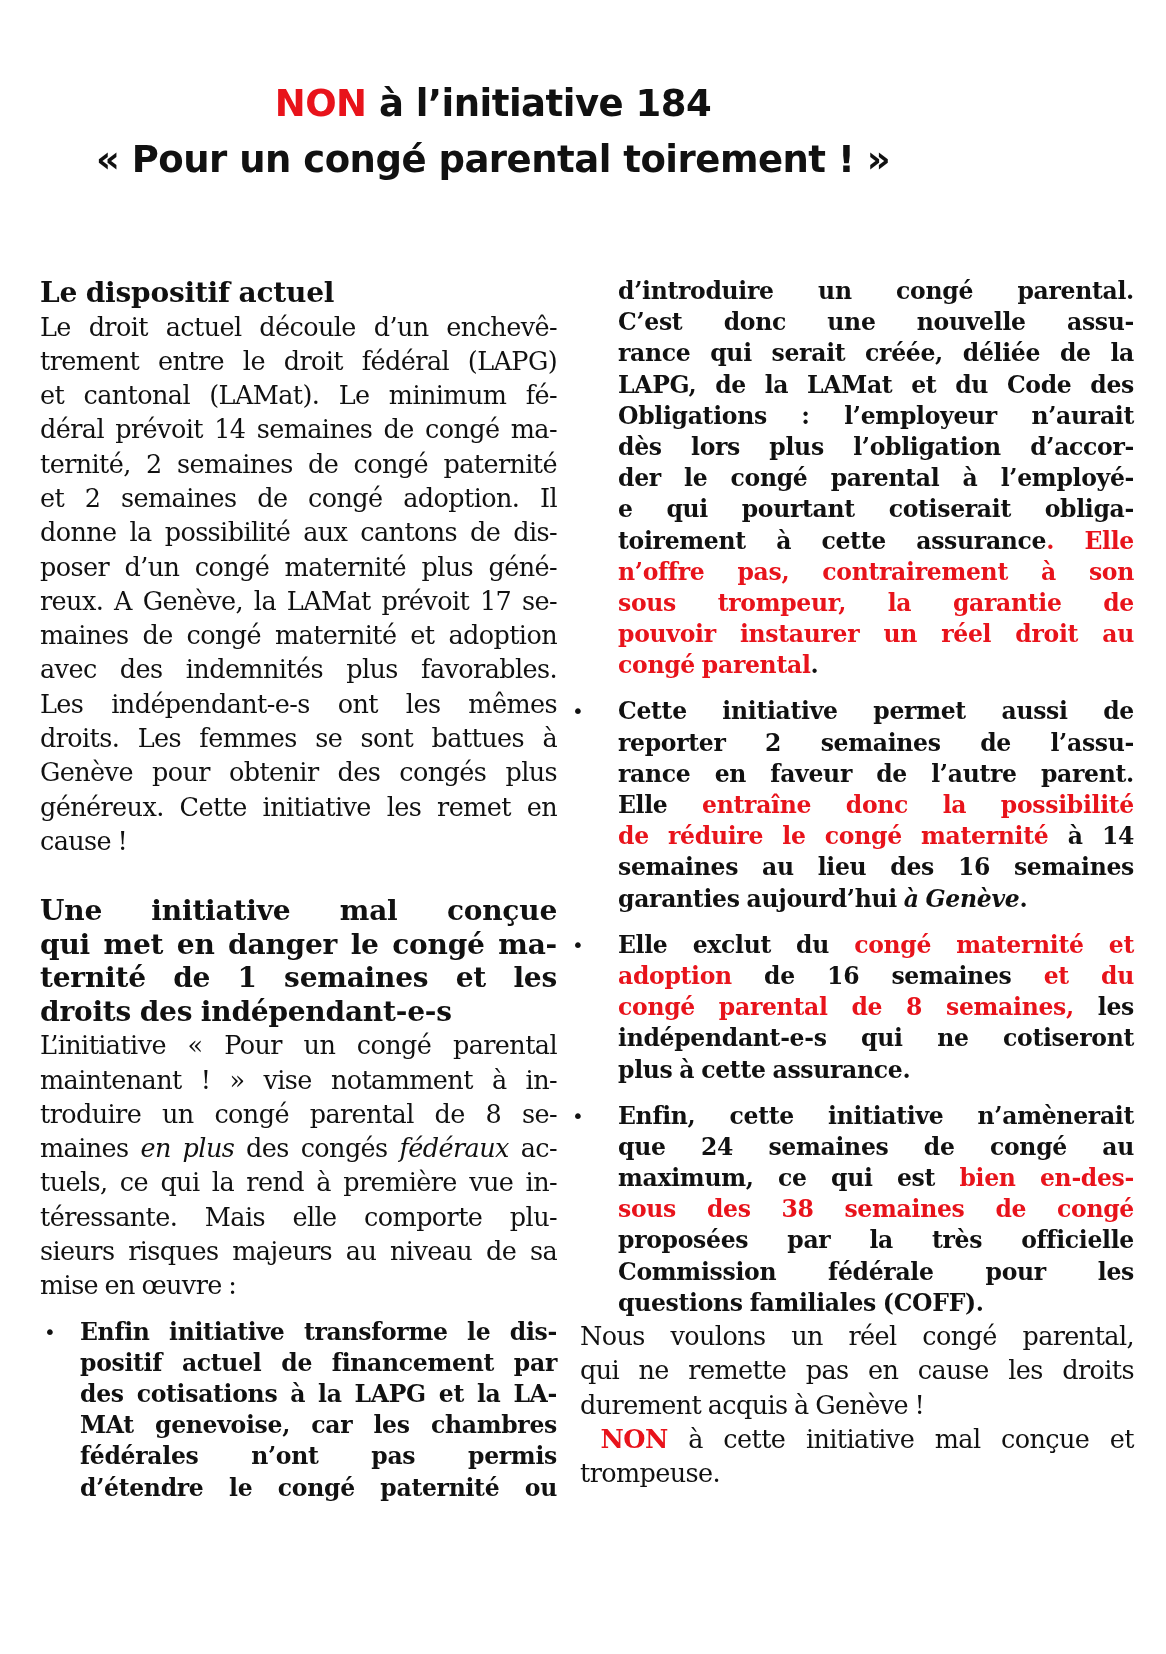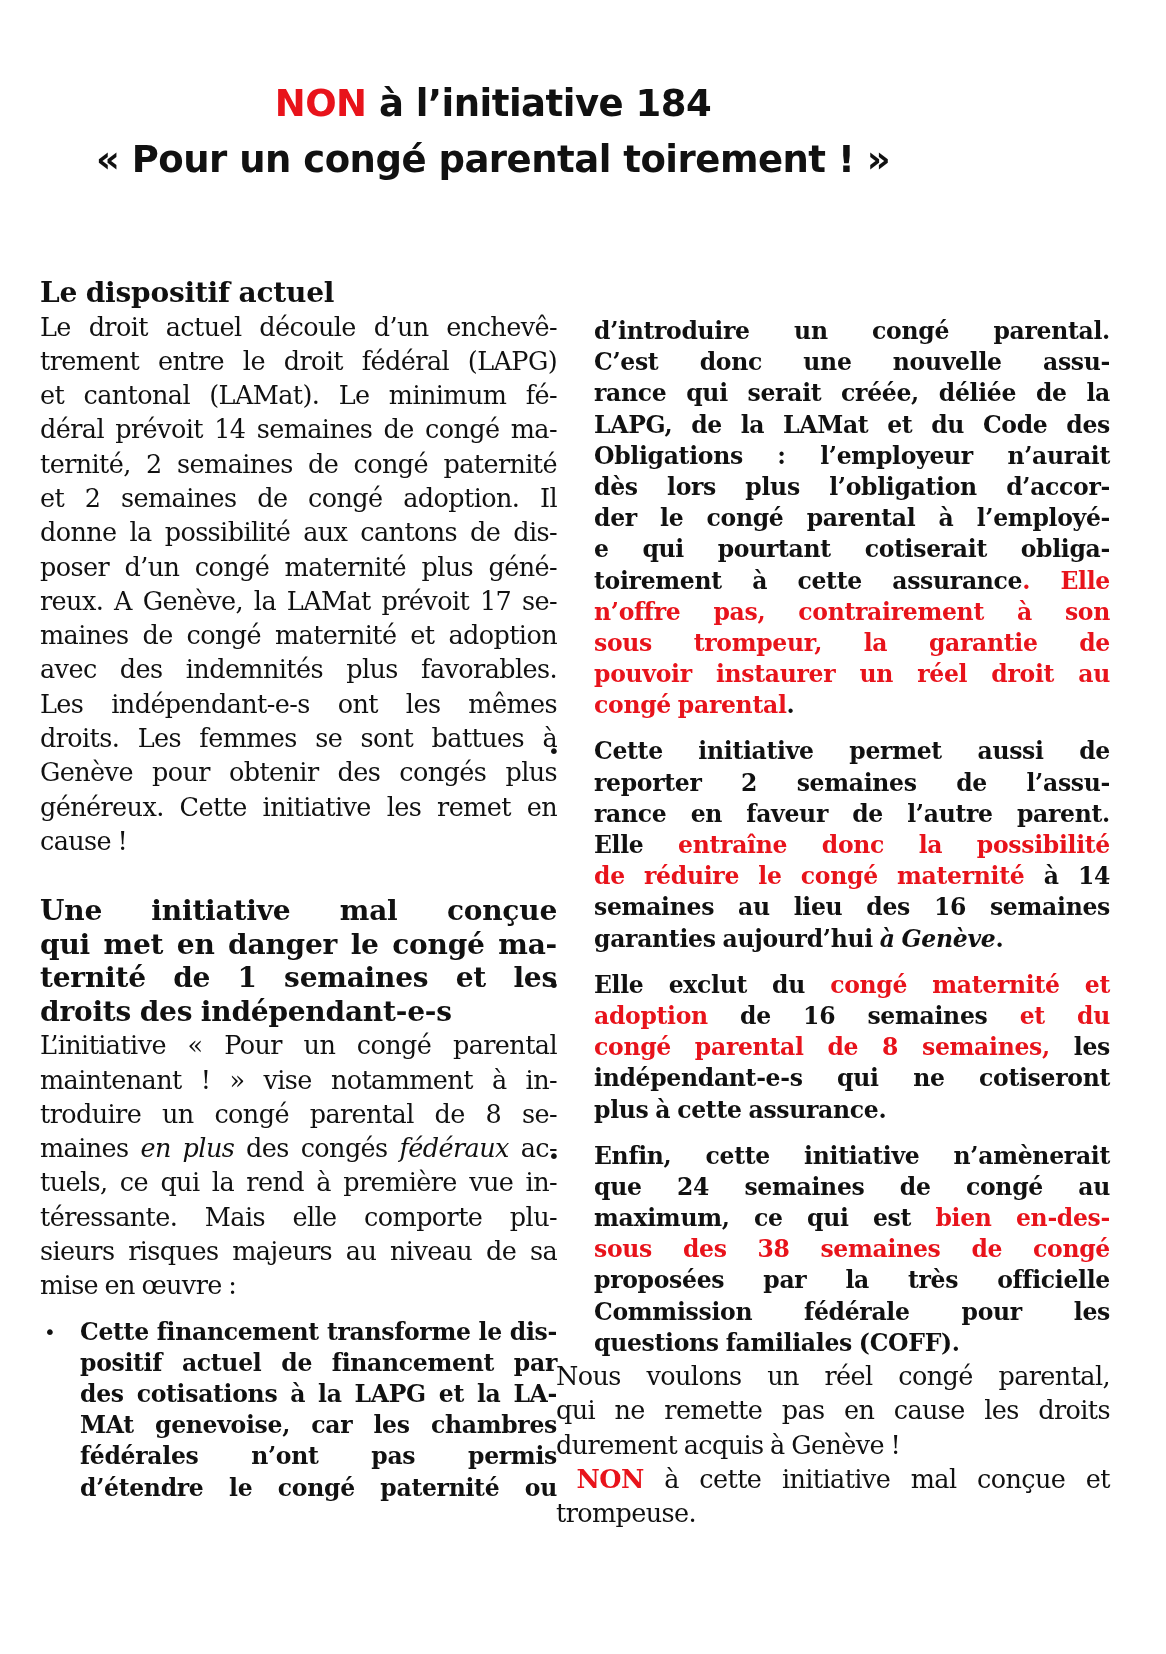--- a/index.html
+++ b/index.html
@@ -4,21 +4,21 @@
 <style>
   html, body { margin: 0; padding: 0; background: #ffffff; }
   body { width: 1166px; height: 1654px; position: relative; overflow: hidden; color: #111; }
   .title { position: absolute; left: 0; width: 986px; text-align: center;
     font-family: "DejaVu Sans", sans-serif; font-weight: bold; font-size: 37px; letter-spacing: -0.5px; }
   .title .red { color: #e8131b; }
   #title1 { top: 82px; }
   #title2 { top: 138px; }
   .col { position: absolute; font-family: "DejaVu Serif", serif; color: #111; }
   #col-left { left: 40px; top: 276px; width: 517px; }
-  #col-right { left: 584px; top: 276px; width: 526px; margin-top: 40px; }
+  #col-right { left: 608px; top: 276px; width: 526px; }
   .line { display: block; white-space: nowrap; text-align: justify; text-align-last: justify; height: 34.3px; line-height: 34.3px; font-size: 25.5px; letter-spacing: -0.6px; word-spacing: -1px; overflow: visible; }
   .line.last { text-align-last: left; }
   .line.b { font-weight: bold; font-size: 23.5px; letter-spacing: -0.3px; height: 31.2px; line-height: 31.2px; }
   .line.h { font-weight: bold; font-size: 28px; letter-spacing: -0.2px; height: 33.5px; line-height: 33.5px; }
   .bullet-block { position: relative; padding-left: 40px; }
   .bullet-dot { position: absolute; left: 4px; top: 0; font-size: 20px; line-height: 31.2px; font-family: "DejaVu Sans", sans-serif; }
   #col-right .bullet-block { padding-left: 10px; }
   #col-right .bullet-dot { left: -36px; }
   .red { color: #e8131b; }
   .it { font-style: italic; }
@@ -63,21 +63,21 @@
     <span class="line">troduire un congé parental de 8 se-</span>
     <span class="line"><span>maines </span><span class="it">en plus</span><span> des congés </span><span class="it">fédéraux</span><span> ac-</span></span>
     <span class="line">tuels, ce qui la rend à première vue in-</span>
     <span class="line">téressante. Mais elle comporte plu-</span>
     <span class="line">sieurs risques majeurs au niveau de sa</span>
     <span class="line last">mise en œuvre :</span>
   </div>
   <span class="spacer" style="height:14px"></span>
   <div class="bullet-block">
     <span class="bullet-dot">•</span>
-    <span class="line b">Cette financement transforme le dis-</span>
+    <span class="line b">Enfin initiative transforme le dis-</span>
     <span class="line b">positif actuel de financement par</span>
     <span class="line b">des cotisations à la LAPG et la LA-</span>
     <span class="line b">MAt genevoise, car les chambres</span>
     <span class="line b">fédérales n’ont pas permis</span>
     <span class="line b">d’étendre le congé paternité ou</span>
   </div>
 </div>
 
 <div class="col" id="col-right">
   <div class="bullet-block" style="padding-left:10px">

